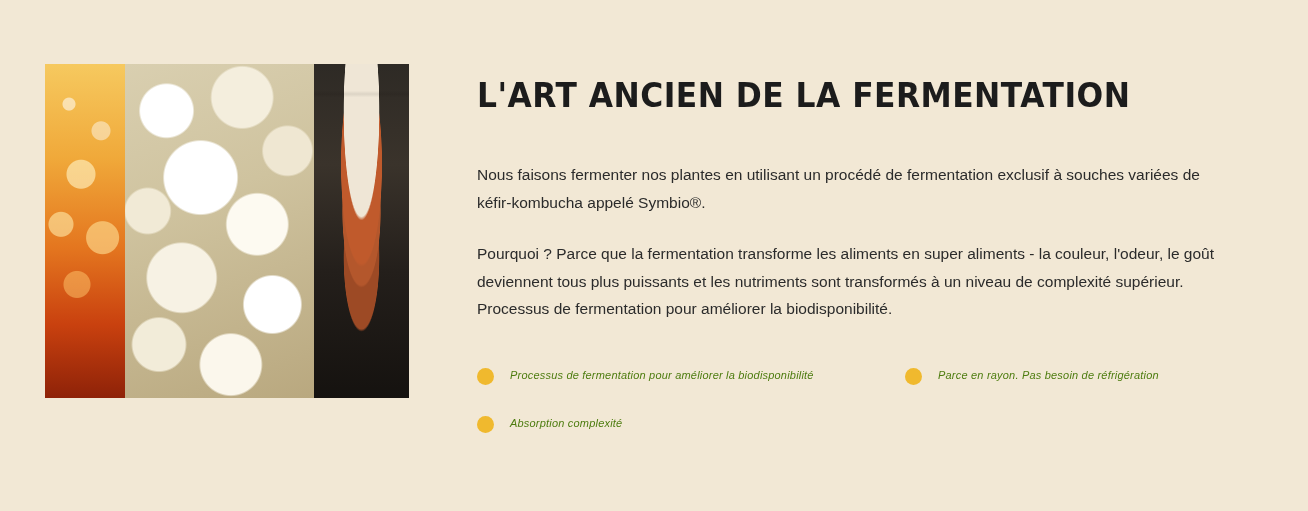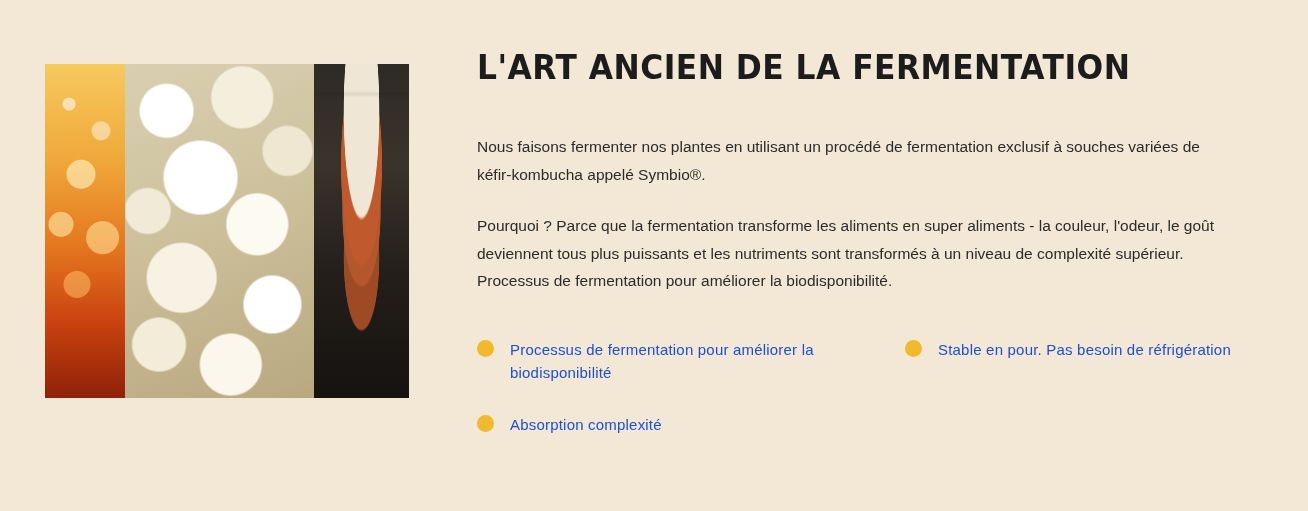--- a/index.html
+++ b/index.html
@@ -65,21 +65,21 @@
       linear-gradient(180deg, rgba(0,0,0,0) 0 8%, rgba(0,0,0,0.08) 9%, rgba(0,0,0,0) 10%),
       radial-gradient(ellipse at 50% 14%, #efe6d6 0 26%, rgba(0,0,0,0) 27%),
       radial-gradient(ellipse at 50% 30%, #c05a2c 0 30%, rgba(0,0,0,0) 31%),
       radial-gradient(ellipse at 50% 44%, #b4572c 0 28%, rgba(0,0,0,0) 29%),
       radial-gradient(ellipse at 50% 58%, #9d4a25 0 26%, rgba(0,0,0,0) 27%),
       linear-gradient(180deg, #2e2a25 0%, #3a332b 30%, #241f1b 62%, #15120f 100%);
   }
   .content {
     position: absolute;
     left: 477px;
-    top: 48px;
+    top: 76px;
     right: 60px;
   }
   .heading {
     font-family: "DejaVu Sans", sans-serif;
     font-weight: 700;
     font-size: 33px;
     letter-spacing: 0.5px;
     color: #1c1c1c;
     margin: 0 0 46px 0;
     transform: scaleX(0.95);
@@ -116,25 +116,26 @@
   .bullet {
     width: 17px;
     height: 17px;
     border-radius: 50%;
     background: #f0b92e;
     flex: 0 0 17px;
     margin-top: 1px;
   }
   .feature-text {
     margin-left: 16px;
-    font-size: 15px;
+    font-size: 11px;
     line-height: 1.52;
-    color: #1d4ed8;
+    color: #4d7c0f;
     letter-spacing: 0.2px;
     max-width: 330px;
+    font-style: italic;
   }
 </style>
 </head>
 <body>
 
 <div class="section">
 
   <div class="image-block">
     <div class="img-panel panel-honey"></div>
     <div class="img-panel panel-kefir"></div>
@@ -154,19 +155,19 @@
           <span class="feature-text">Processus de fermentation pour améliorer la biodisponibilité</span>
         </div>
         <div class="feature">
           <span class="bullet"></span>
           <span class="feature-text">Absorption complexité</span>
         </div>
       </div>
       <div class="feature-col right">
         <div class="feature">
           <span class="bullet"></span>
-          <span class="feature-text">Stable en pour. Pas besoin de réfrigération</span>
+          <span class="feature-text">Parce en rayon. Pas besoin de réfrigération</span>
         </div>
       </div>
     </div>
   </div>
 
 </div>
 
 </body></html>

